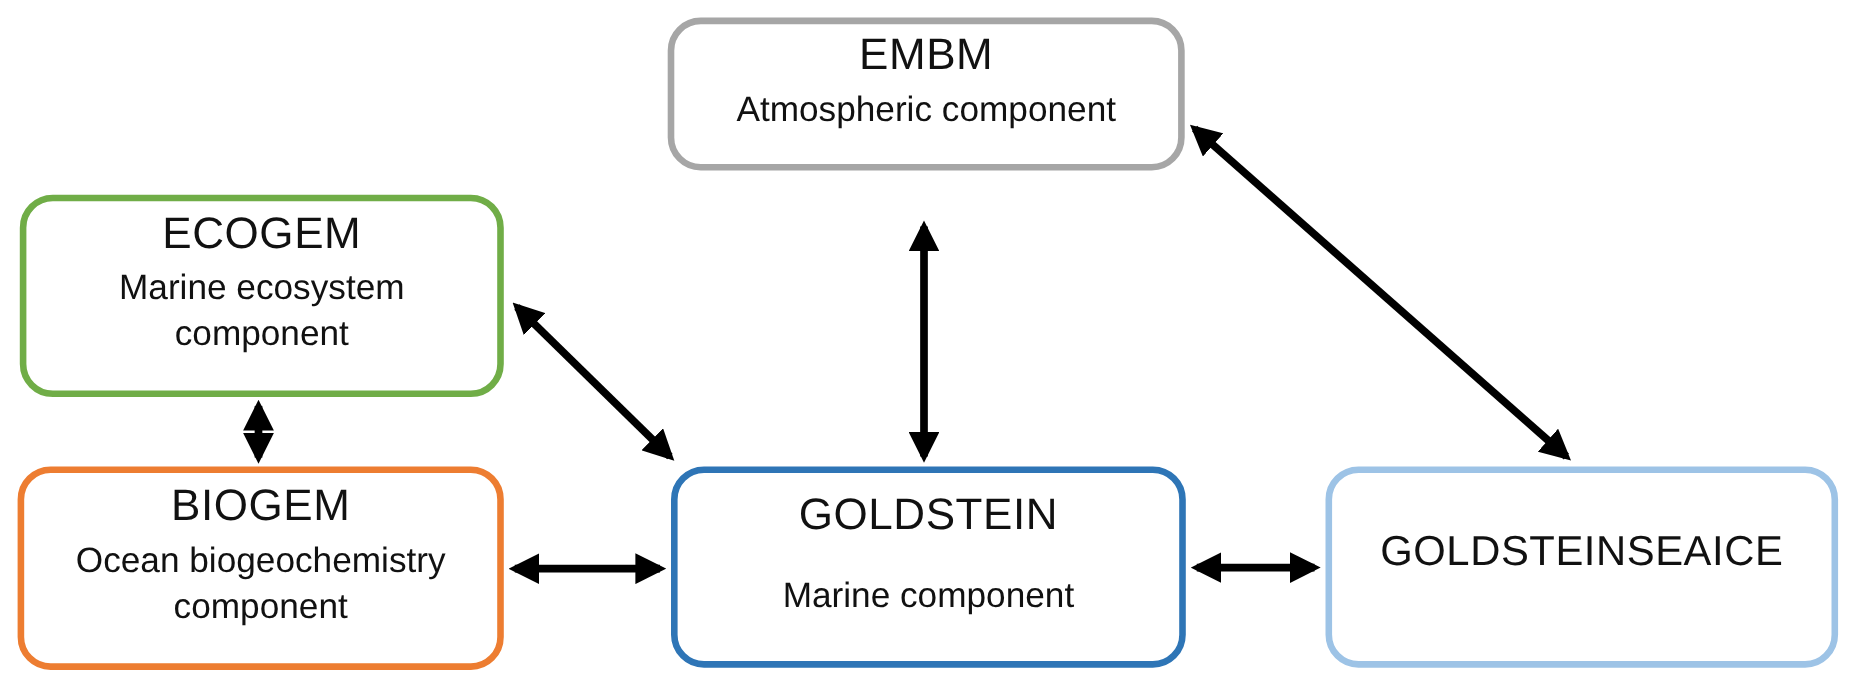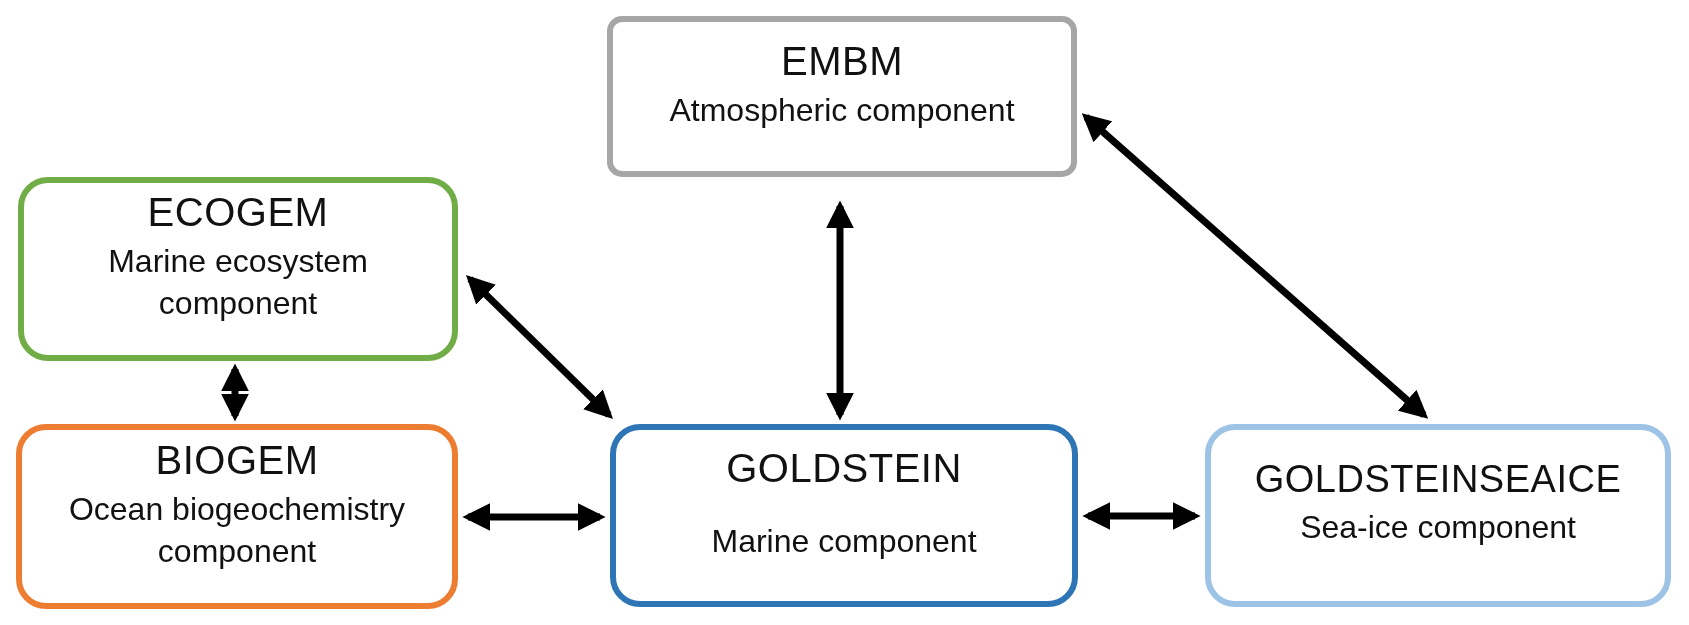--- a/index.html
+++ b/index.html
@@ -37,21 +37,21 @@
     white-space: nowrap;
   }
   .node .subtitle {
     font-size: 32px;
     font-weight: 400;
     line-height: 1.3;
     white-space: pre-line;
     margin-top: 4px;
   }
   
-  #node-embm            { left: 607px; top: 16px;  width: 470px; height: 161px; border-radius: 15px; }
+  #node-embm            { left: 607px; top: 16px;  width: 470px; height: 139px; }
   #node-ecogem          { left: 18px;  top: 177px; width: 440px; height: 184px; }
   #node-biogem          { left: 16px;  top: 424px; width: 442px; height: 185px; }
   #node-goldstein       { left: 610px; top: 424px; width: 468px; height: 183px; }
   #node-goldsteinseaice { left: 1205px; top: 424px; width: 466px; height: 183px; }
   
   #node-goldsteinseaice .title { font-size: 38px; }
   svg.arrows {
     position: absolute;
     left: 0;
     top: 0;
@@ -99,16 +99,15 @@
 component</div>
   </div>
 
   <div class="node" id="node-goldstein" style="border-color: rgb(46, 117, 182); gap: 24px;">
     <div class="title">GOLDSTEIN</div>
     <div class="subtitle">Marine component</div>
   </div>
 
   <div class="node" id="node-goldsteinseaice" style="border-color: rgb(157, 195, 230);">
     <div class="title">GOLDSTEINSEAICE</div>
-    <div class="subtitle">Sea-ice component</div>
   </div>
 
 </div>
 
 </body></html>

